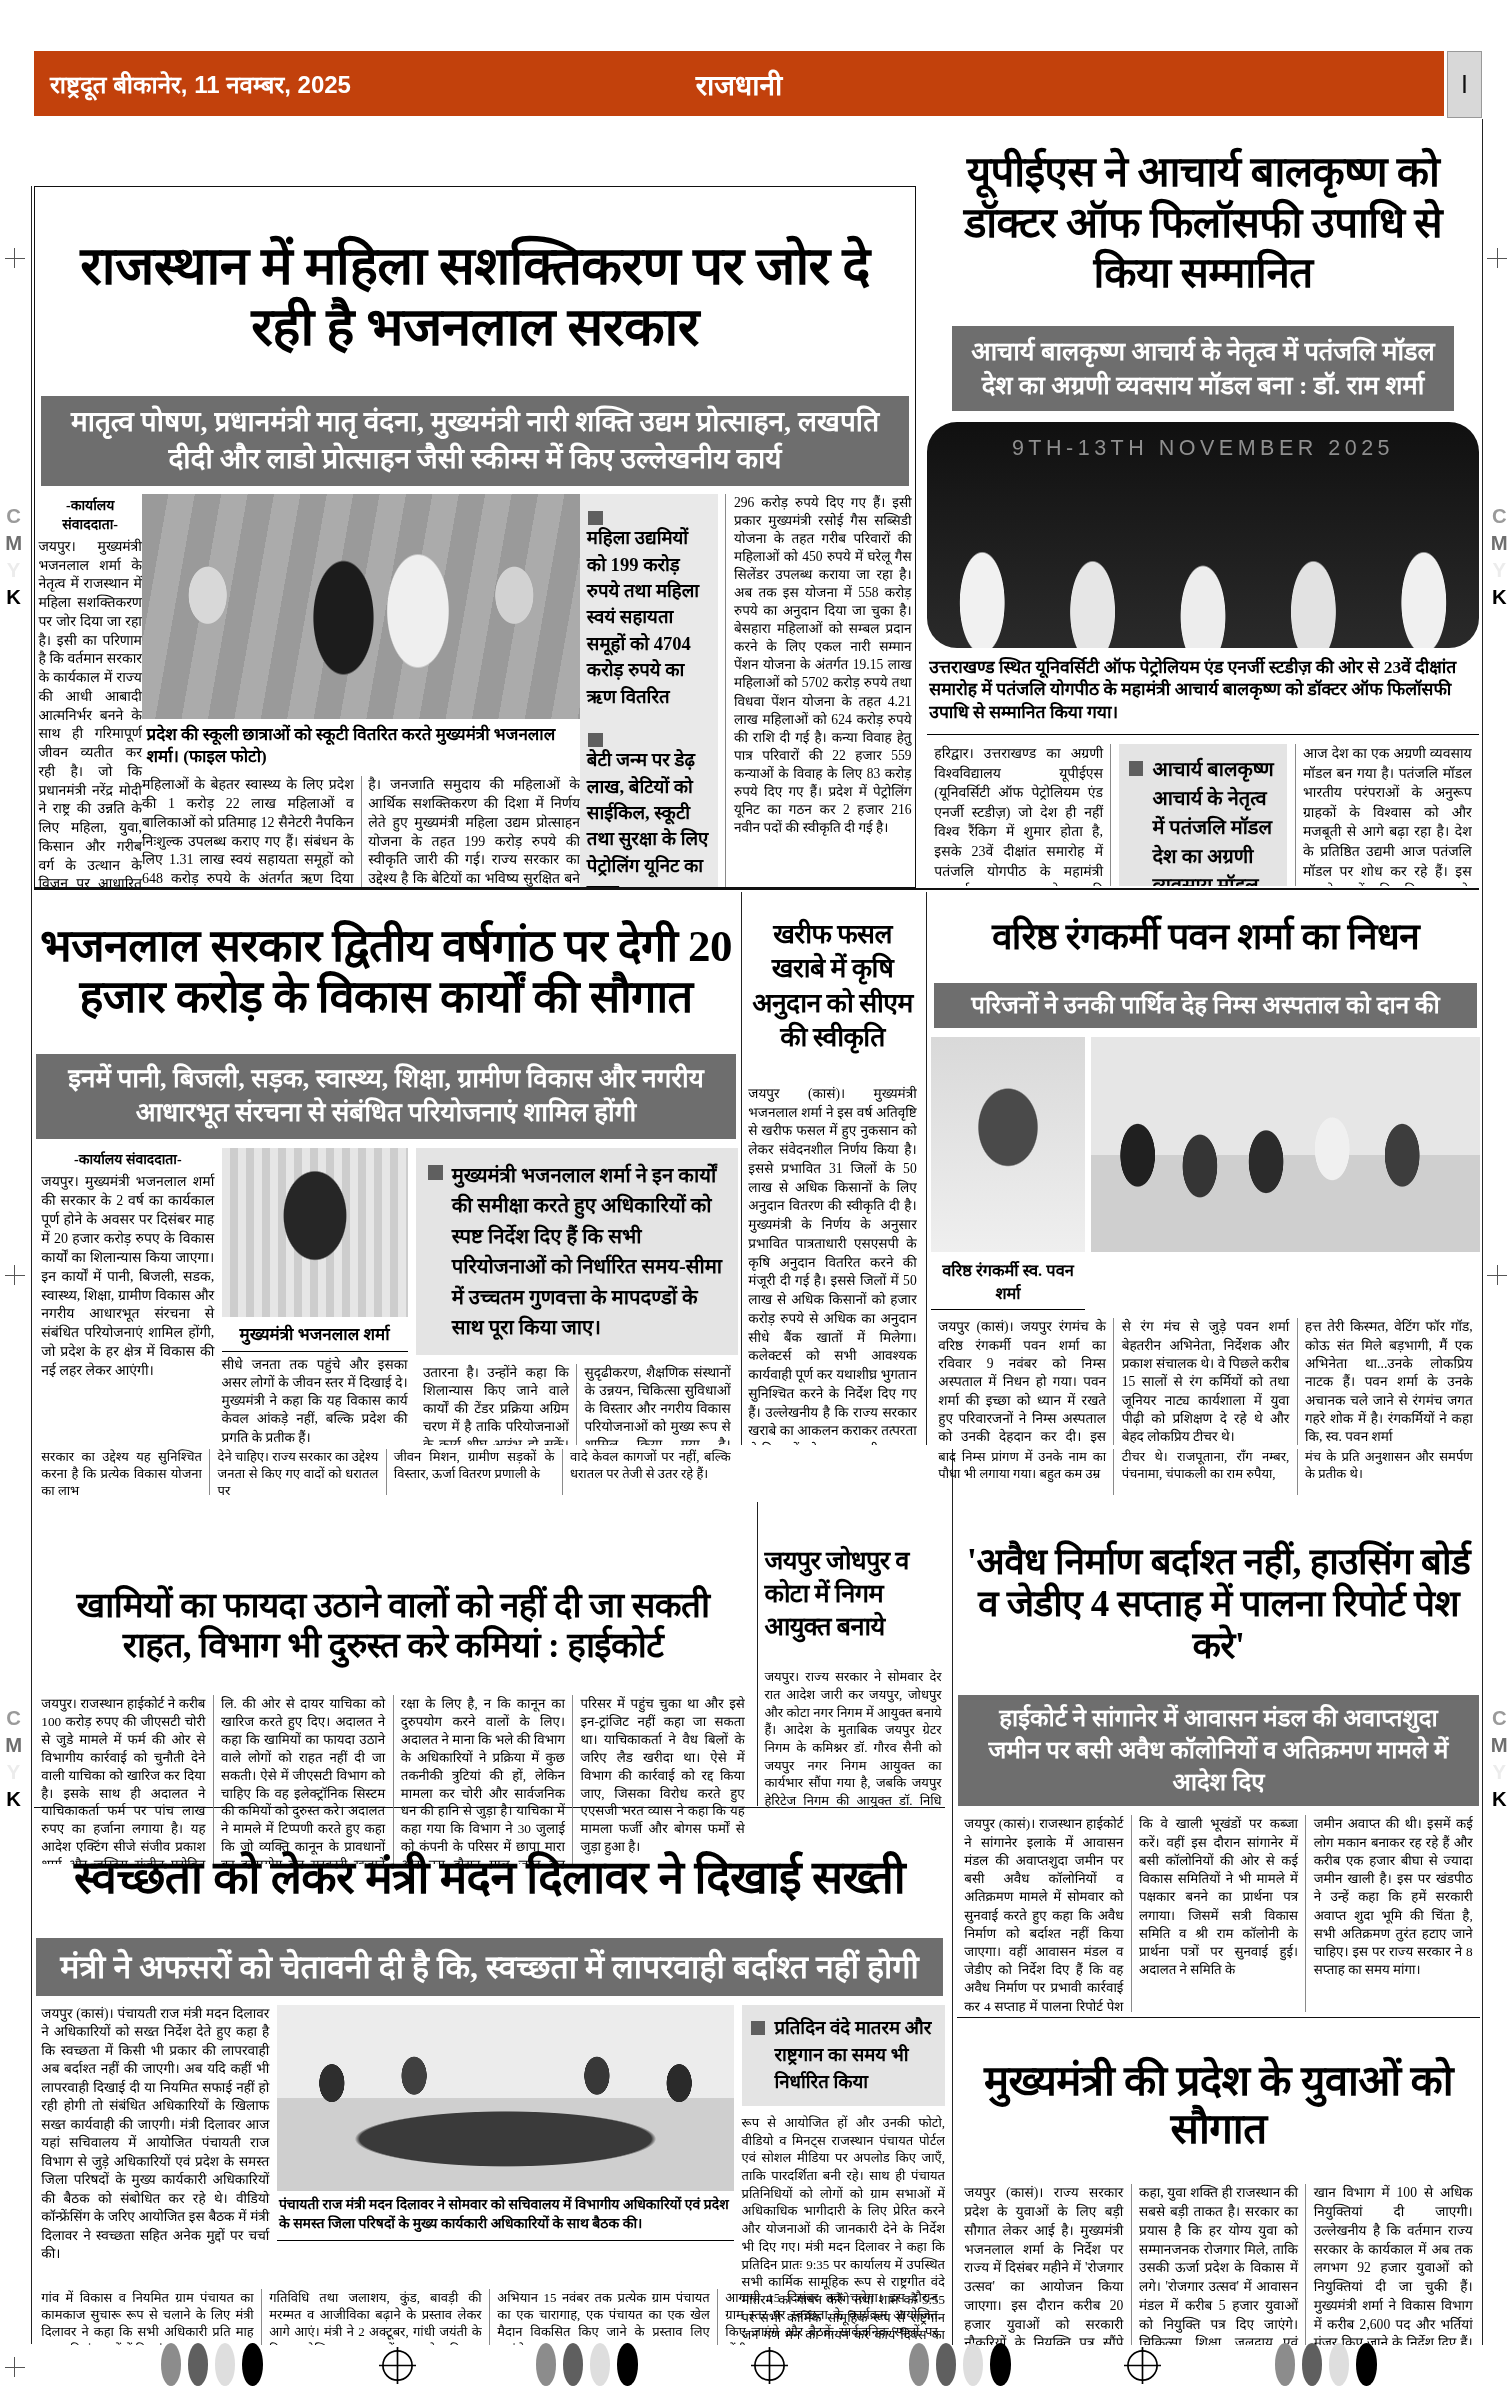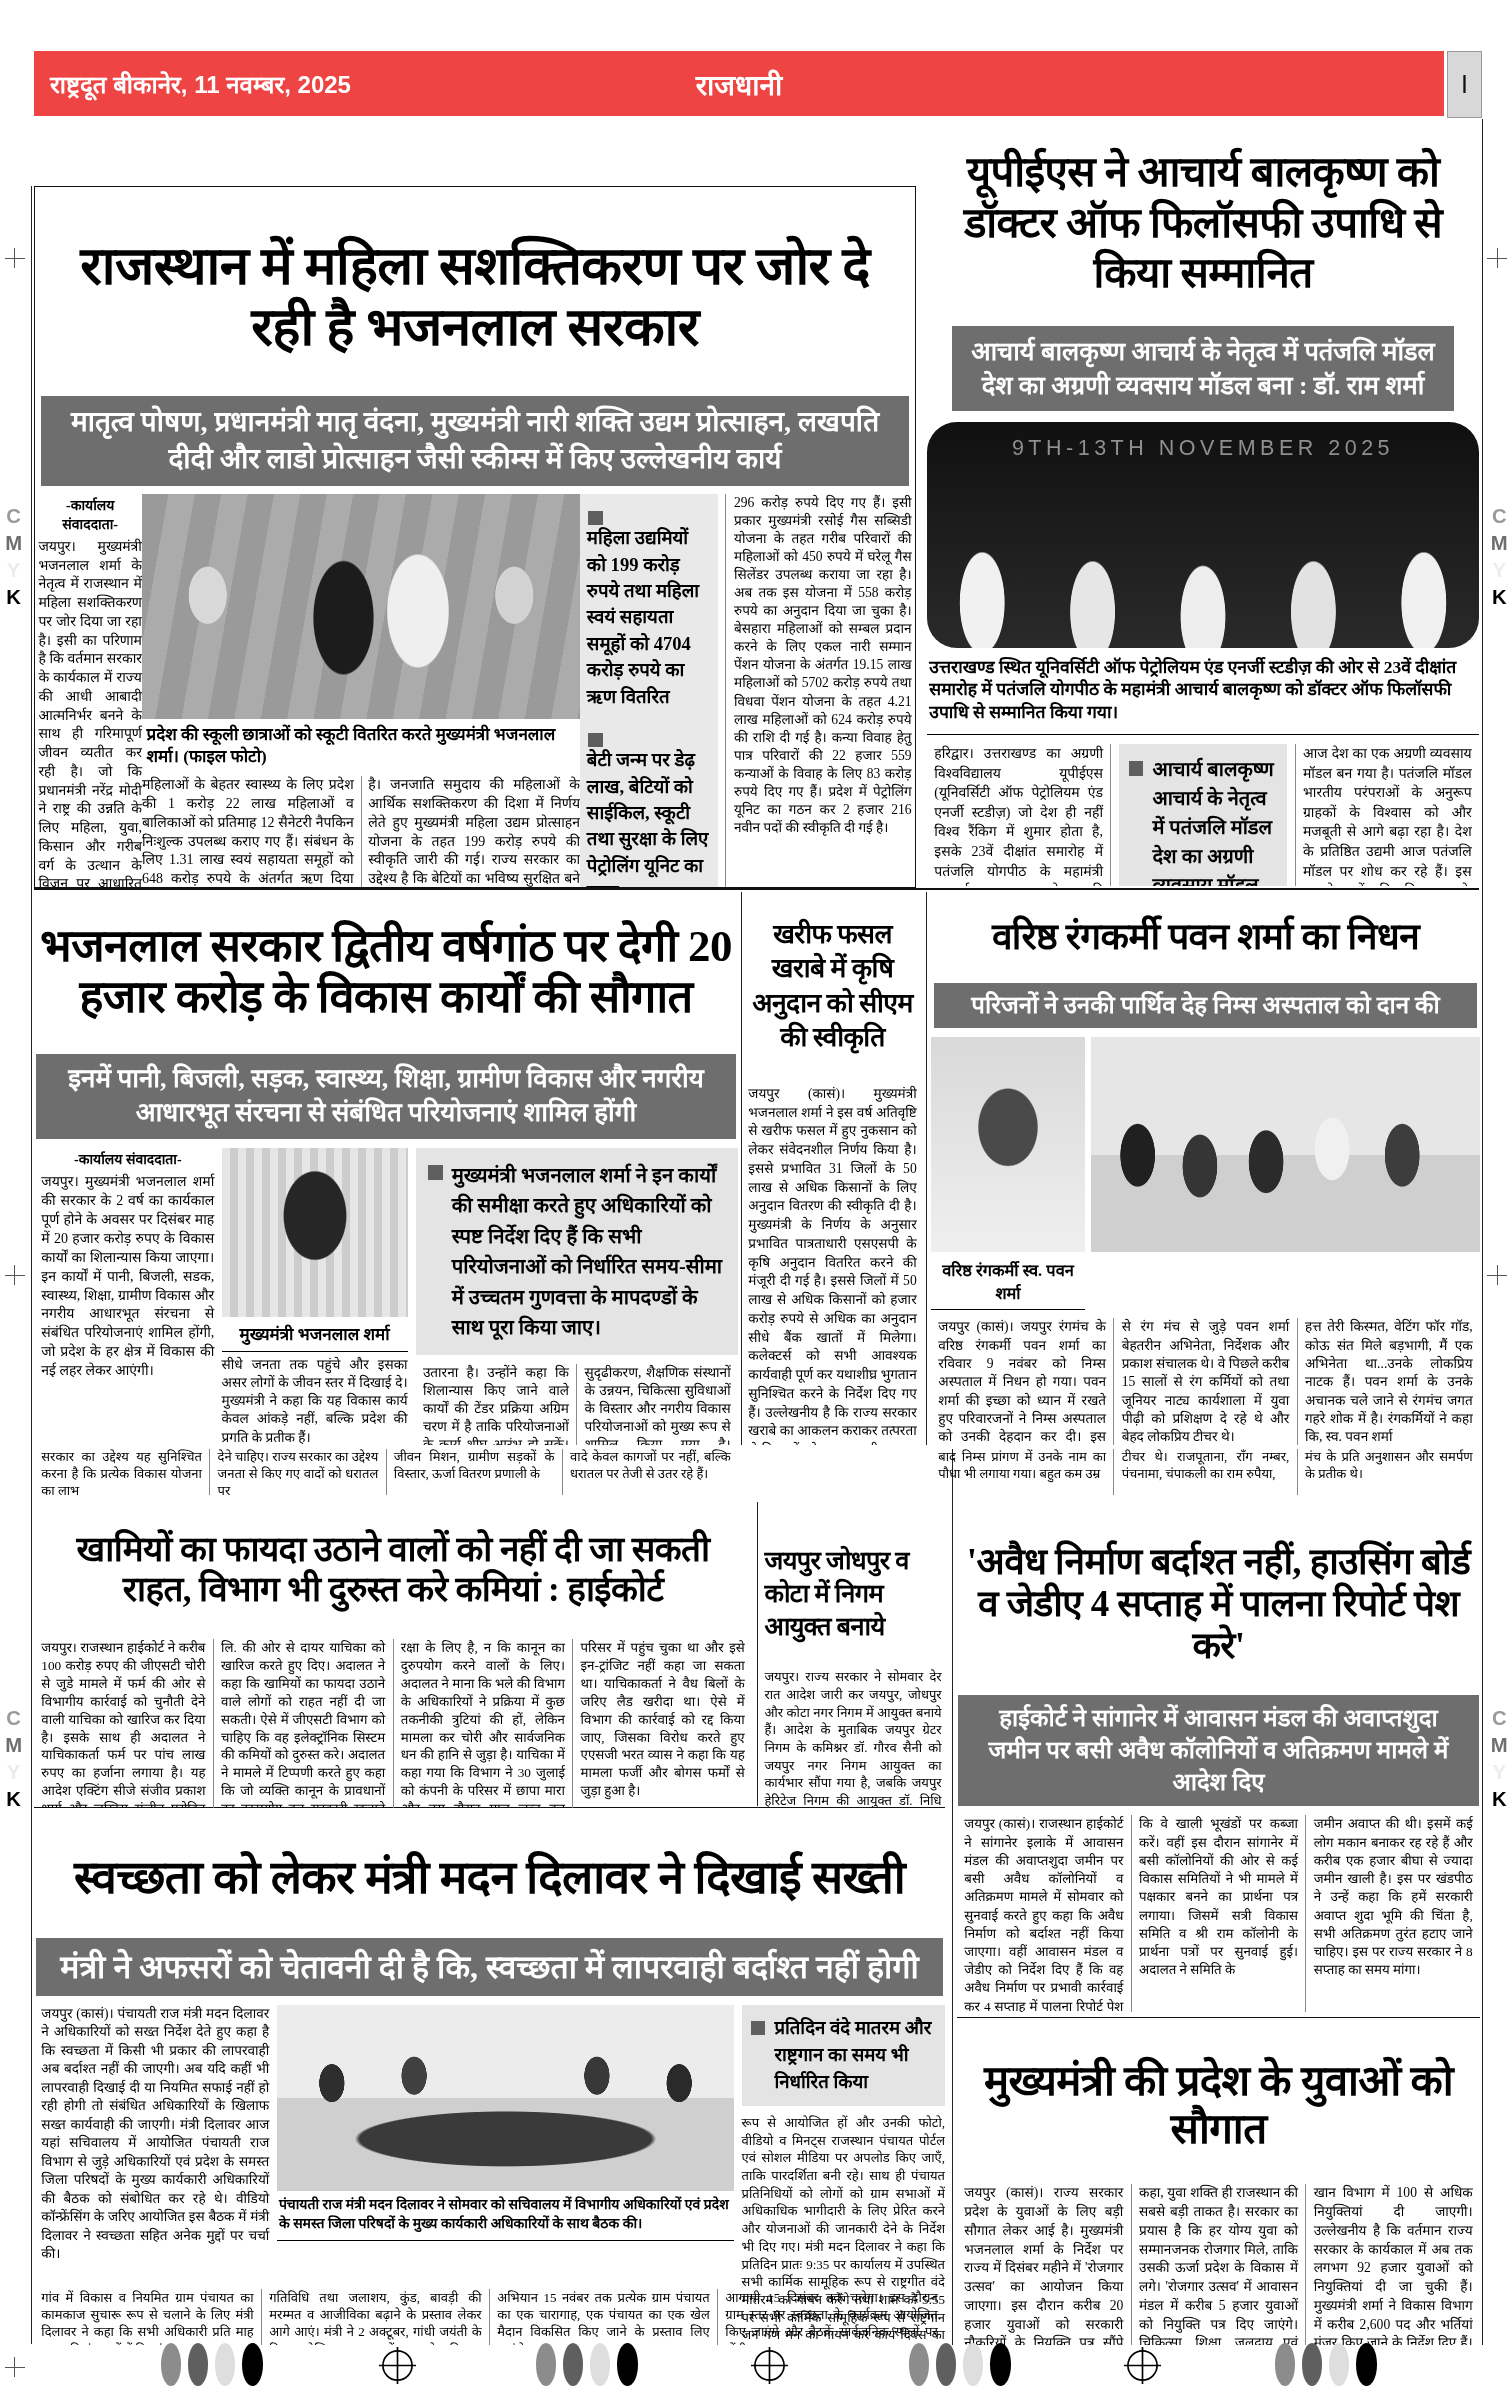--- a/index.html
+++ b/index.html
@@ -13,21 +13,21 @@
   .body-t{text-align:justify;}
   .col{padding:0 7.3px;overflow:hidden;}
   .col + .col{border-left:0.8px solid #8a8a8a;}
   .cap{font-weight:700;line-height:1.3;}
   .pq{background:#e4e4e4;font-weight:700;}
   .sq{display:inline-block;width:14.7px;height:14.7px;background:#5f5f5f;flex:0 0 14.7px;margin:5.6px 9px 0 1.1px;}
   .photo{position:relative;overflow:hidden;}
   .vr{position:absolute;width:1.1px;background:#222;}
   .hr{position:absolute;height:1.7px;background:#111;}
   
-  .masthead{position:absolute;left:34px;top:51px;width:1410px;height:65px;background:#ef4444;color:#fff;
+  .masthead{position:absolute;left:34px;top:51px;width:1410px;height:65px;background:#c2410c;color:#fff;
             font-family:"Liberation Sans","DejaVu Sans",sans-serif;display:flex;align-items:center;}
   .mh-left{font-size:24px;font-weight:700;padding-left:16px;flex:1;}
   .mh-center{font-size:28px;font-weight:700;position:absolute;left:50%;transform:translateX(-50%);}
   .mh-box{position:absolute;left:1447px;top:51px;width:33px;height:65px;background:#d8d8d8;border:1.1px solid #999;
           display:flex;align-items:center;justify-content:center;font-size:25px;color:#111;
           font-family:"Liberation Sans",sans-serif;}
   
   .a1{left:34px;top:186px;width:880px;height:700px;border:1.7px solid #111;}
   .a1 .hl{font-size:53px;padding:13.6px 17px 3.4px;}
   .a1 .sub{font-size:28px;margin:9px 5.6px 0;padding:8px 14.7px;}
@@ -101,21 +101,21 @@
       radial-gradient(31px 56px at 45% 58%, #2b2b2b 55%, rgba(0,0,0,0) 57%),
       radial-gradient(31px 56px at 62% 52%, #f0f0f0 55%, rgba(0,0,0,0) 57%),
       radial-gradient(31px 56px at 80% 55%, #3d3d3d 55%, rgba(0,0,0,0) 57%),
       linear-gradient(#e6e6e6 0 55%,#cfcfcf 55% 100%);}
   .a5-caps{display:flex;gap:5.6px;margin-top:5.6px;}
   .a5-pc{width:154px;font-size:16.4px;font-weight:700;text-align:center;border-bottom:1.4px solid #000;padding-bottom:5.6px;}
   .a5-gc{flex:1;font-size:17px;font-weight:700;line-height:1.35;border-bottom:1.4px solid #000;padding-bottom:5.6px;}
   .a5-body{display:flex;margin-top:8px;height:158px;}
   .a5-body .col{flex:1;font-size:13.6px;line-height:1.35;}
   
-  .a6{left:34px;top:1501px;width:718px;height:307px;}
+  .a6{left:34px;top:1557px;width:718px;height:307px;}
   .a6 .hl{font-size:35px;padding:5.6px 11.3px;}
   .a6-body{display:flex;margin-top:8px;height:215px;}
   .a6-body .col{flex:1;font-size:13.3px;line-height:1.35;}
   
   .a7{left:761px;top:1525px;width:184px;height:282px;}
   .a7 .hl{font-size:25.4px;line-height:1.3;text-align:left;padding:2.3px 3.4px;}
   .a7 .body-t{font-size:13px;line-height:1.36;padding:5.6px 3.4px;}
   
   .a8{left:957px;top:1500px;width:523px;height:512px;}
   .a8 .hl{font-size:37px;padding:16px 4.5px 3.4px;}

